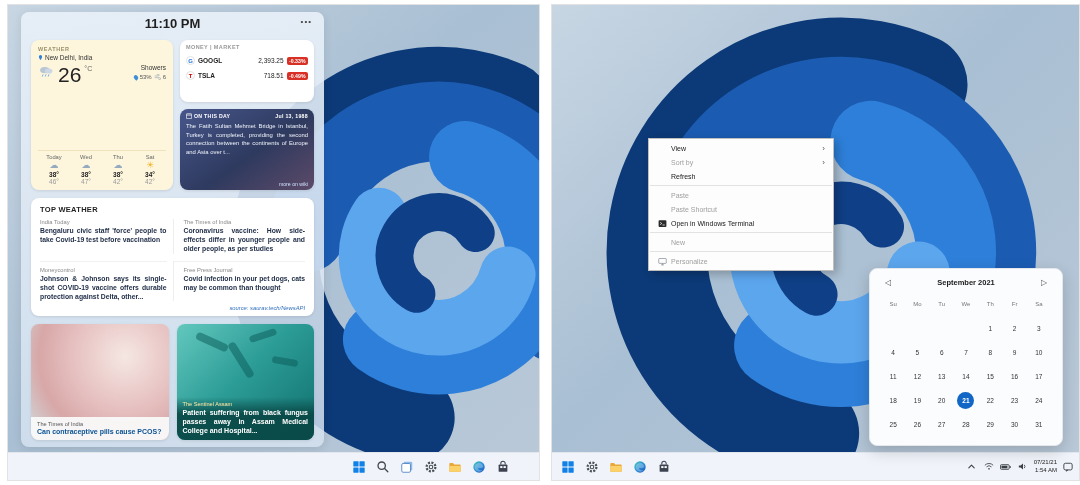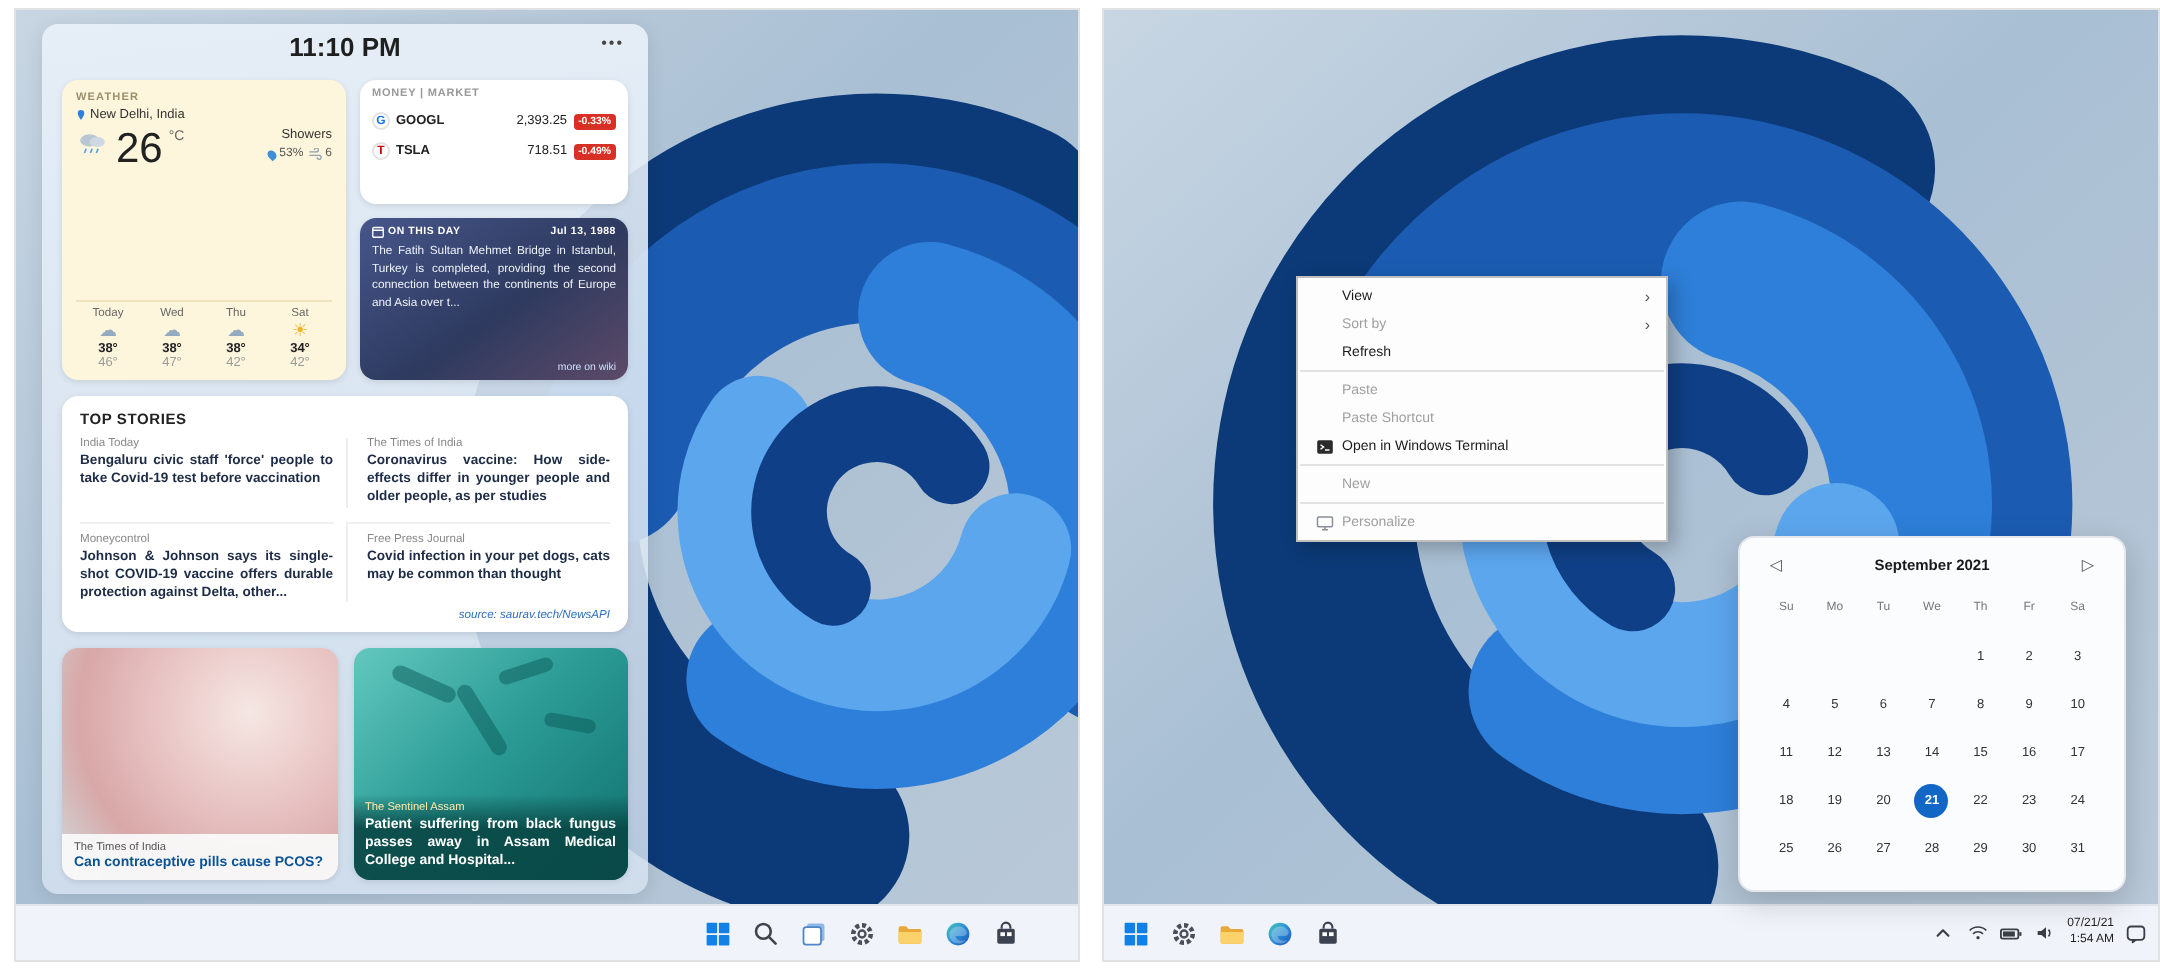--- a/index.html
+++ b/index.html
@@ -221,21 +221,21 @@
               <span>ON THIS DAY</span>
               <span class="o-date">Jul 13, 1988</span>
             </div>
             <div class="o-body">The Fatih Sultan Mehmet Bridge in Istanbul, Turkey is completed, providing the second connection between the continents of Europe and Asia over t...</div>
             <div class="o-link">more on wiki</div>
           </div>
         </div>
       </div>
 
       <div class="card stories">
-        <div class="st-title">TOP STORIES</div>
+        <div class="st-title">TOP WEATHER</div>
         <div class="st-grid">
           <div class="st-item">
             <div class="st-src">India Today</div>
             <div class="st-hl">Bengaluru civic staff 'force' people to take Covid-19 test before vaccination</div>
           </div>
           <div class="st-item">
             <div class="st-src">The Times of India</div>
             <div class="st-hl">Coronavirus vaccine: How side-effects differ in younger people and older people, as per studies</div>
           </div>
           <div class="st-item">

